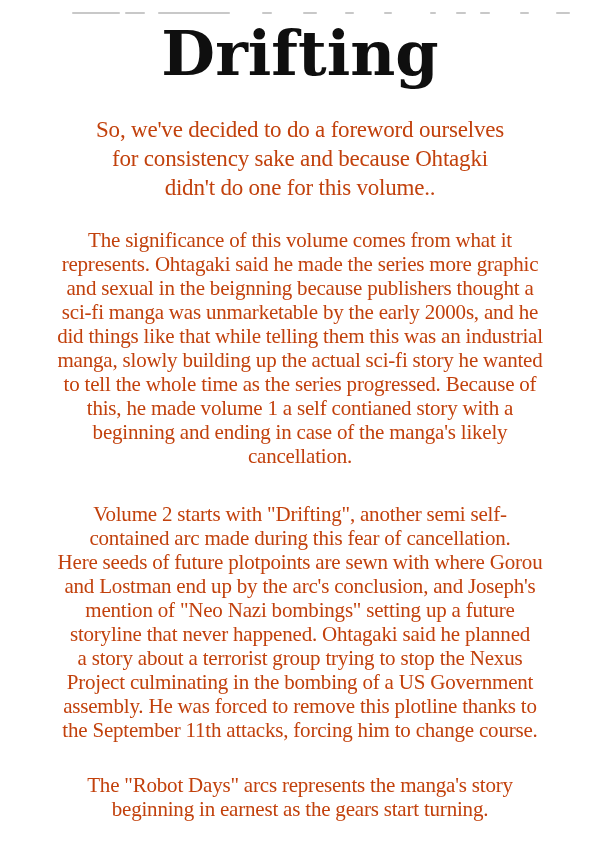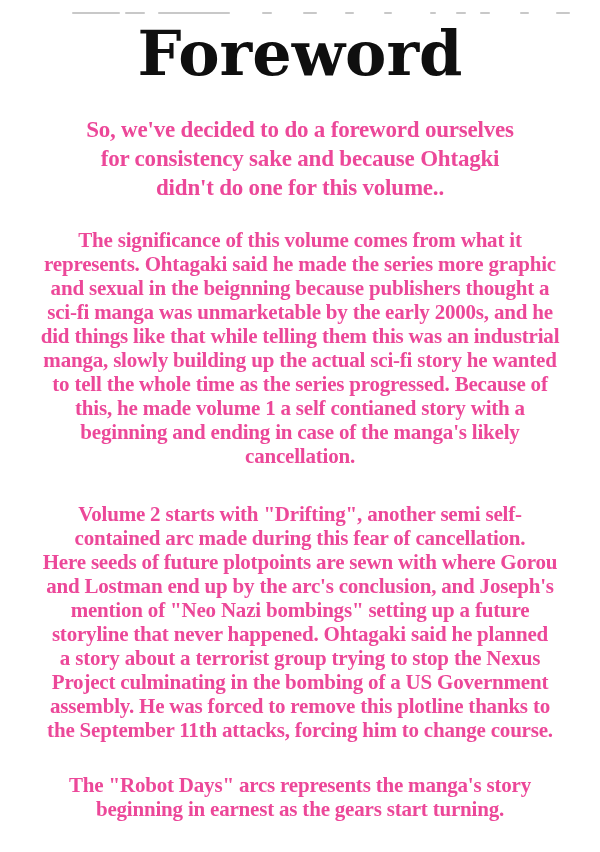--- a/index.html
+++ b/index.html
@@ -41,24 +41,23 @@
     font-size: 62px;
     line-height: 84px;
     margin: 12px 0 0 0;
     color: #0f0f0f;
     letter-spacing: 0px;
   }
   .para {
     white-space: pre;
     font-size: 21px;
     line-height: 24px;
-    color: #ec4899;
+    color: #c2410c;
     margin: 26px 0 0 0;
     letter-spacing: -0.2px;
-    font-weight: bold;
   }
   .para-intro {
     font-size: 23px;
     line-height: 29px;
     margin-top: 19px;
   }
   .para-v2 {
     margin-top: 34px;
   }
   .para-robot {
@@ -78,21 +77,21 @@
       <div class="frag" style="left: 303px; width: 14px;"></div>
       <div class="frag" style="left: 345px; width: 9px;"></div>
       <div class="frag" style="left: 384px; width: 8px;"></div>
       <div class="frag" style="left: 430px; width: 6px;"></div>
       <div class="frag" style="left: 456px; width: 10px;"></div>
       <div class="frag" style="left: 480px; width: 10px;"></div>
       <div class="frag" style="left: 520px; width: 9px;"></div>
       <div class="frag" style="left: 556px; width: 14px;"></div>
     </div>
 
-  <h1 class="title">Foreword</h1>
+  <h1 class="title">Drifting</h1>
 
   <p class="para para-intro">So, we've decided to do a foreword ourselves
 for consistency sake and because Ohtagki
 didn't do one for this volume..</p>
 
   <p class="para">The significance of this volume comes from what it
 represents. Ohtagaki said he made the series more graphic
 and sexual in the beignning because publishers thought a
 sci-fi manga was unmarketable by the early 2000s, and he
 did things like that while telling them this was an industrial

